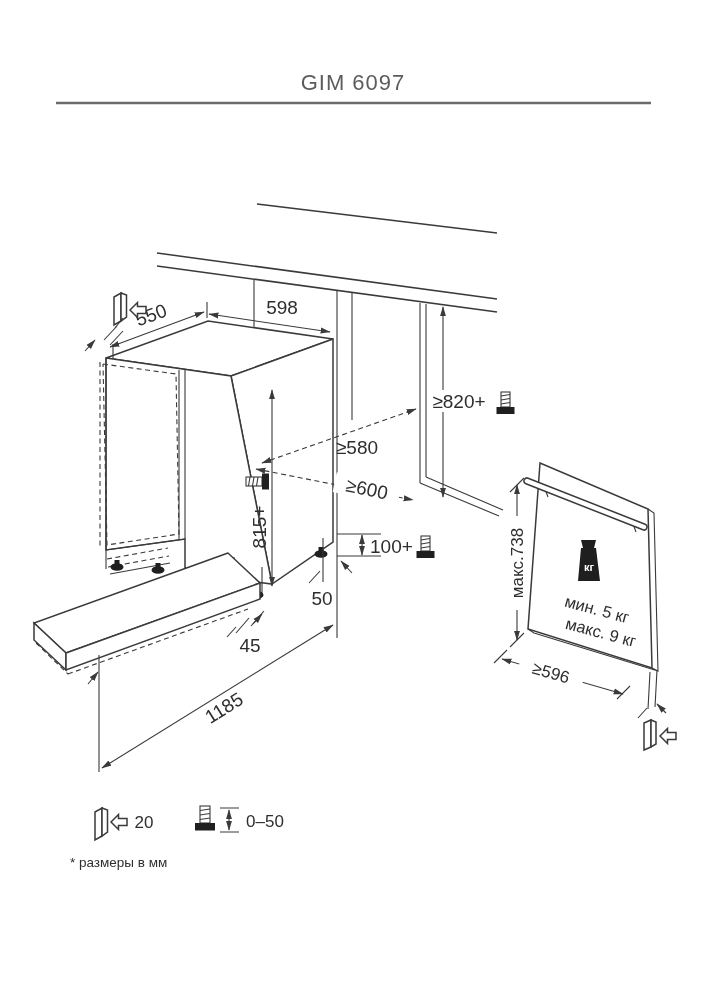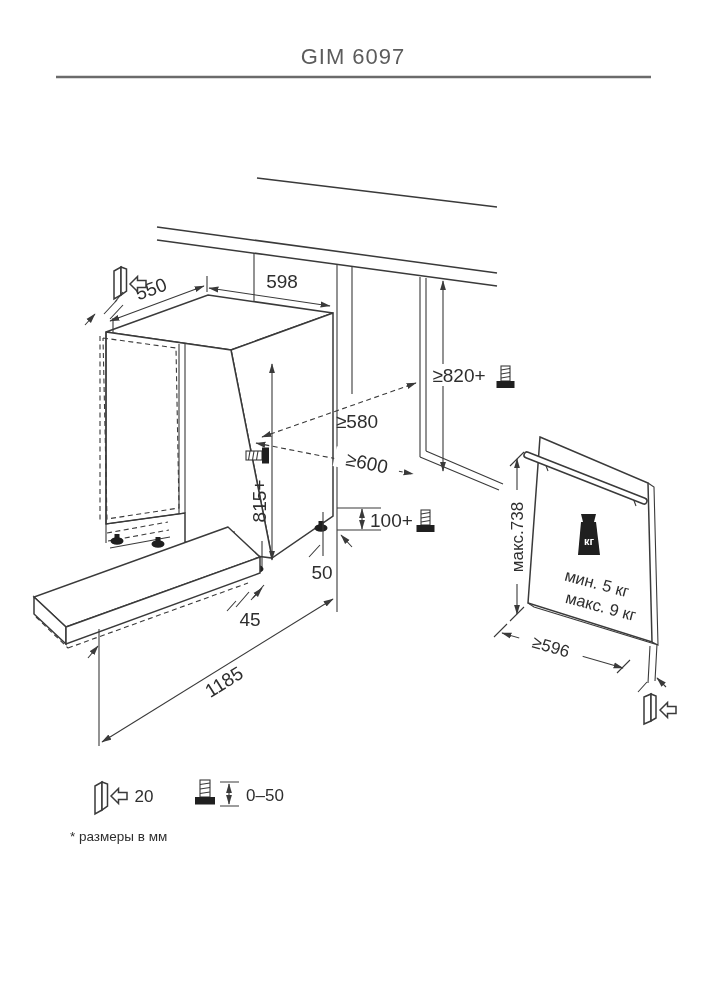--- a/index.html
+++ b/index.html
@@ -1,17 +1,17 @@
 <!DOCTYPE html>
 <html><head>
 <meta charset="utf-8">
 <style>
   html,body{margin:0;padding:0;background:#fff;}
   .page{position:relative;width:707px;height:912px;background:#fff;overflow:hidden;
-        font-family:"Liberation Sans",sans-serif;}
+        font-family:"Liberation Sans",sans-serif;margin-top:26px;}
   svg{position:absolute;left:0;top:0;}
   svg text{font-family:"Liberation Sans",sans-serif;fill:#2e2e2e;}
   .title{font-size:22px;fill:#5c5c5c;letter-spacing:1px;}
   .t19{font-size:19px;}
   .t17{font-size:17px;}
   .t16{font-size:16.5px;}
   .t13{font-size:13.5px;}
   .tkg{font-size:11px;font-weight:bold;fill:#ffffff;}
   .ln{stroke:#3a3a3a;stroke-width:1.5;fill:none;}
   .th{stroke-width:1.1;}

